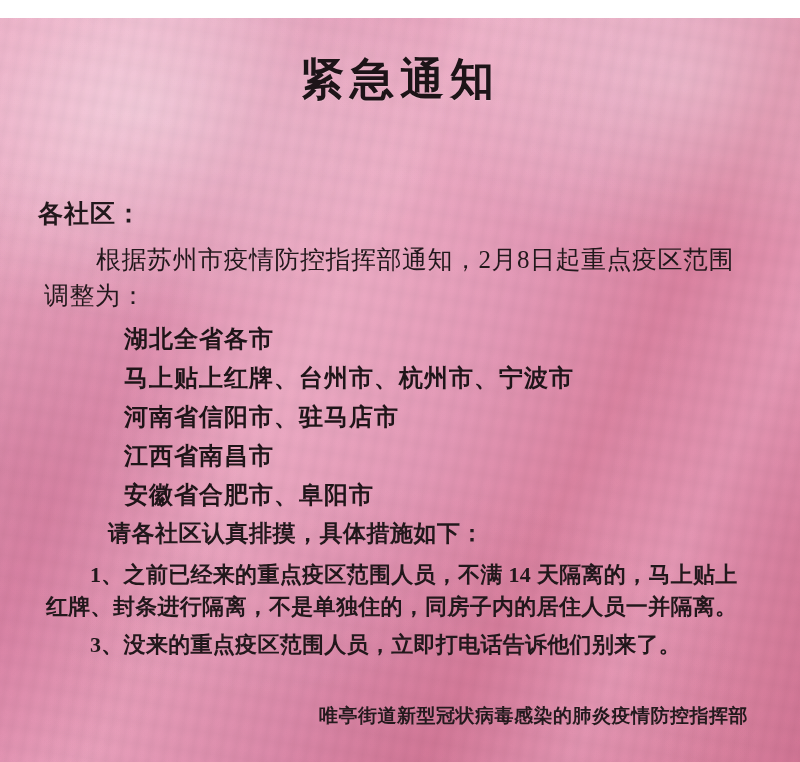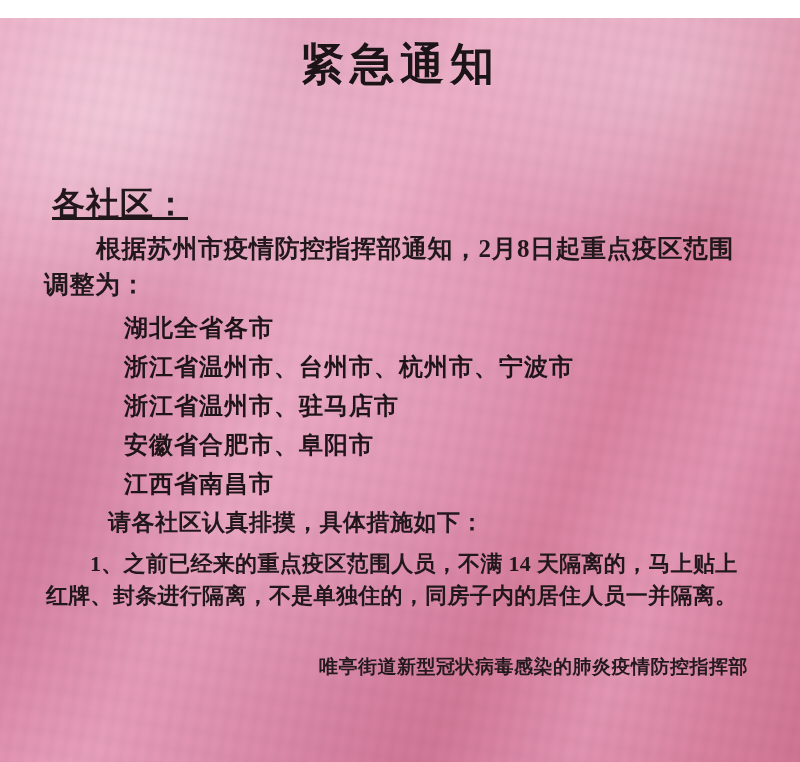--- a/index.html
+++ b/index.html
@@ -58,37 +58,36 @@
   }
 
   .title {
     text-align: center;
     font-family: "DejaVu Serif", "Liberation Serif", serif;
     font-weight: bold;
     font-size: 44px;
     letter-spacing: 6px;
     color: #1d1418;
     margin: 18px 0 0 0;
-    padding-top: 17px;
+    padding-top: 32px;
     text-shadow: 0 1px 0 rgba(255,255,255,0.15);
   }
 
   .salutation {
-    margin: 88px 0 0 52px;
-    font-size: 33px;
+    margin: 88px 0 0 38px;
+    font-size: 25px;
     font-weight: bold;
     letter-spacing: 1px;
     color: #22181c;
-    text-decoration: underline;
   }
 
   .body-para {
-    margin: 4px 44px 0 44px;
+    margin: 12px 44px 0 44px;
     font-size: 25px;
-    font-weight: bold;
+    font-weight: normal;
     line-height: 1.42;
     letter-spacing: 0.5px;
     color: #22181c;
     text-indent: 52px;
   }
 
   .region-list {
     margin: 10px 0 0 16px;
     padding: 0;
     list-style: none;
@@ -140,28 +139,29 @@
   <div class="content">
 
     <h1 class="title">紧急通知</h1>
 
     <p class="salutation">各社区：</p>
 
     <p class="body-para">根据苏州市疫情防控指挥部通知，2月8日起重点疫区范围调整为：</p>
 
     <ul class="region-list">
       <li>湖北全省各市</li>
-      <li>浙江省温州市、台州市、杭州市、宁波市</li>
-      <li>浙江省温州市、驻马店市</li>
+      <li>马上贴上红牌、台州市、杭州市、宁波市</li>
+      <li>河南省信阳市、驻马店市</li>
+      <li>江西省南昌市</li>
       <li>安徽省合肥市、阜阳市</li>
-      <li>江西省南昌市</li>
     </ul>
 
     <p class="lead-line">请各社区认真排摸，具体措施如下：</p>
 
     <ul class="measures">
       <li>1、之前已经来的重点疫区范围人员，不满 14 天隔离的，马上贴上红牌、封条进行隔离，不是单独住的，同房子内的居住人员一并隔离。</li>
+      <li>3、没来的重点疫区范围人员，立即打电话告诉他们别来了。</li>
     </ul>
 
     <p class="issuer">唯亭街道新型冠状病毒感染的肺炎疫情防控指挥部</p>
 
   </div>
 </div>
 
 </body></html>

